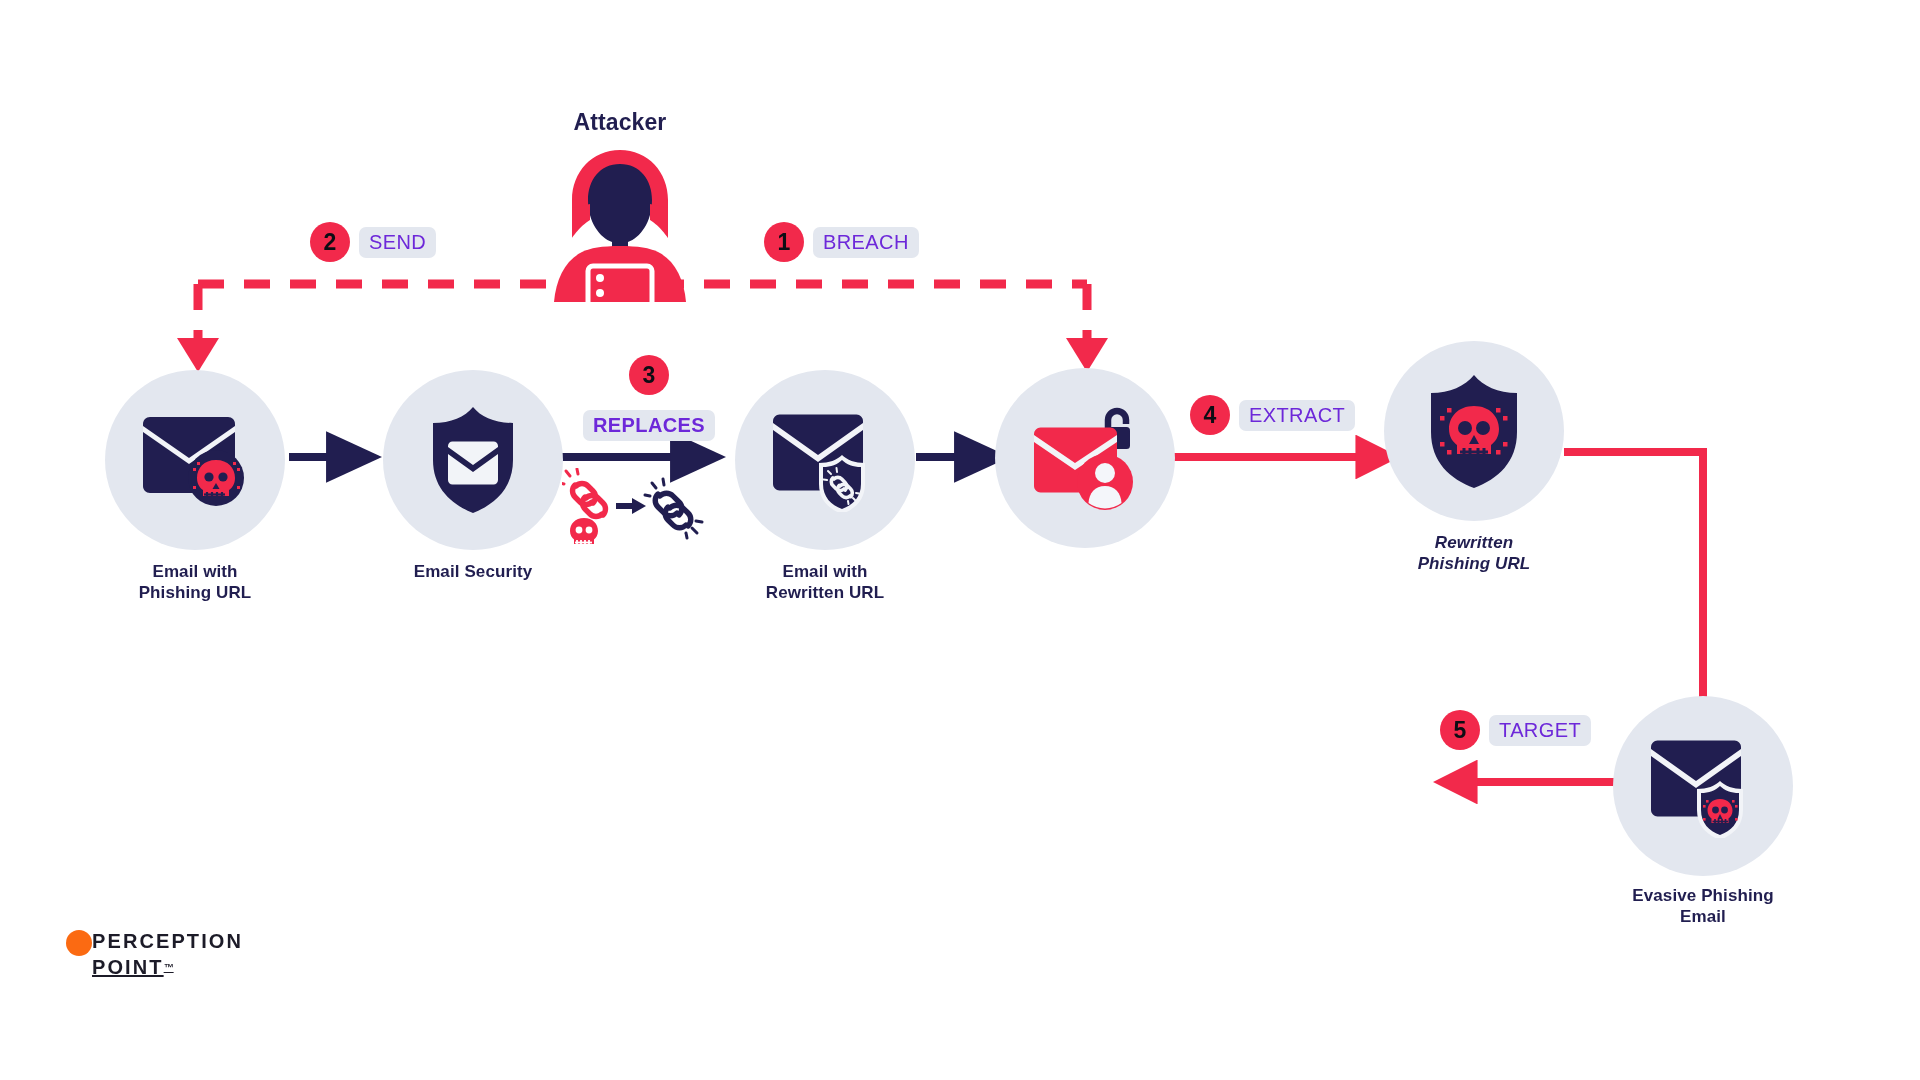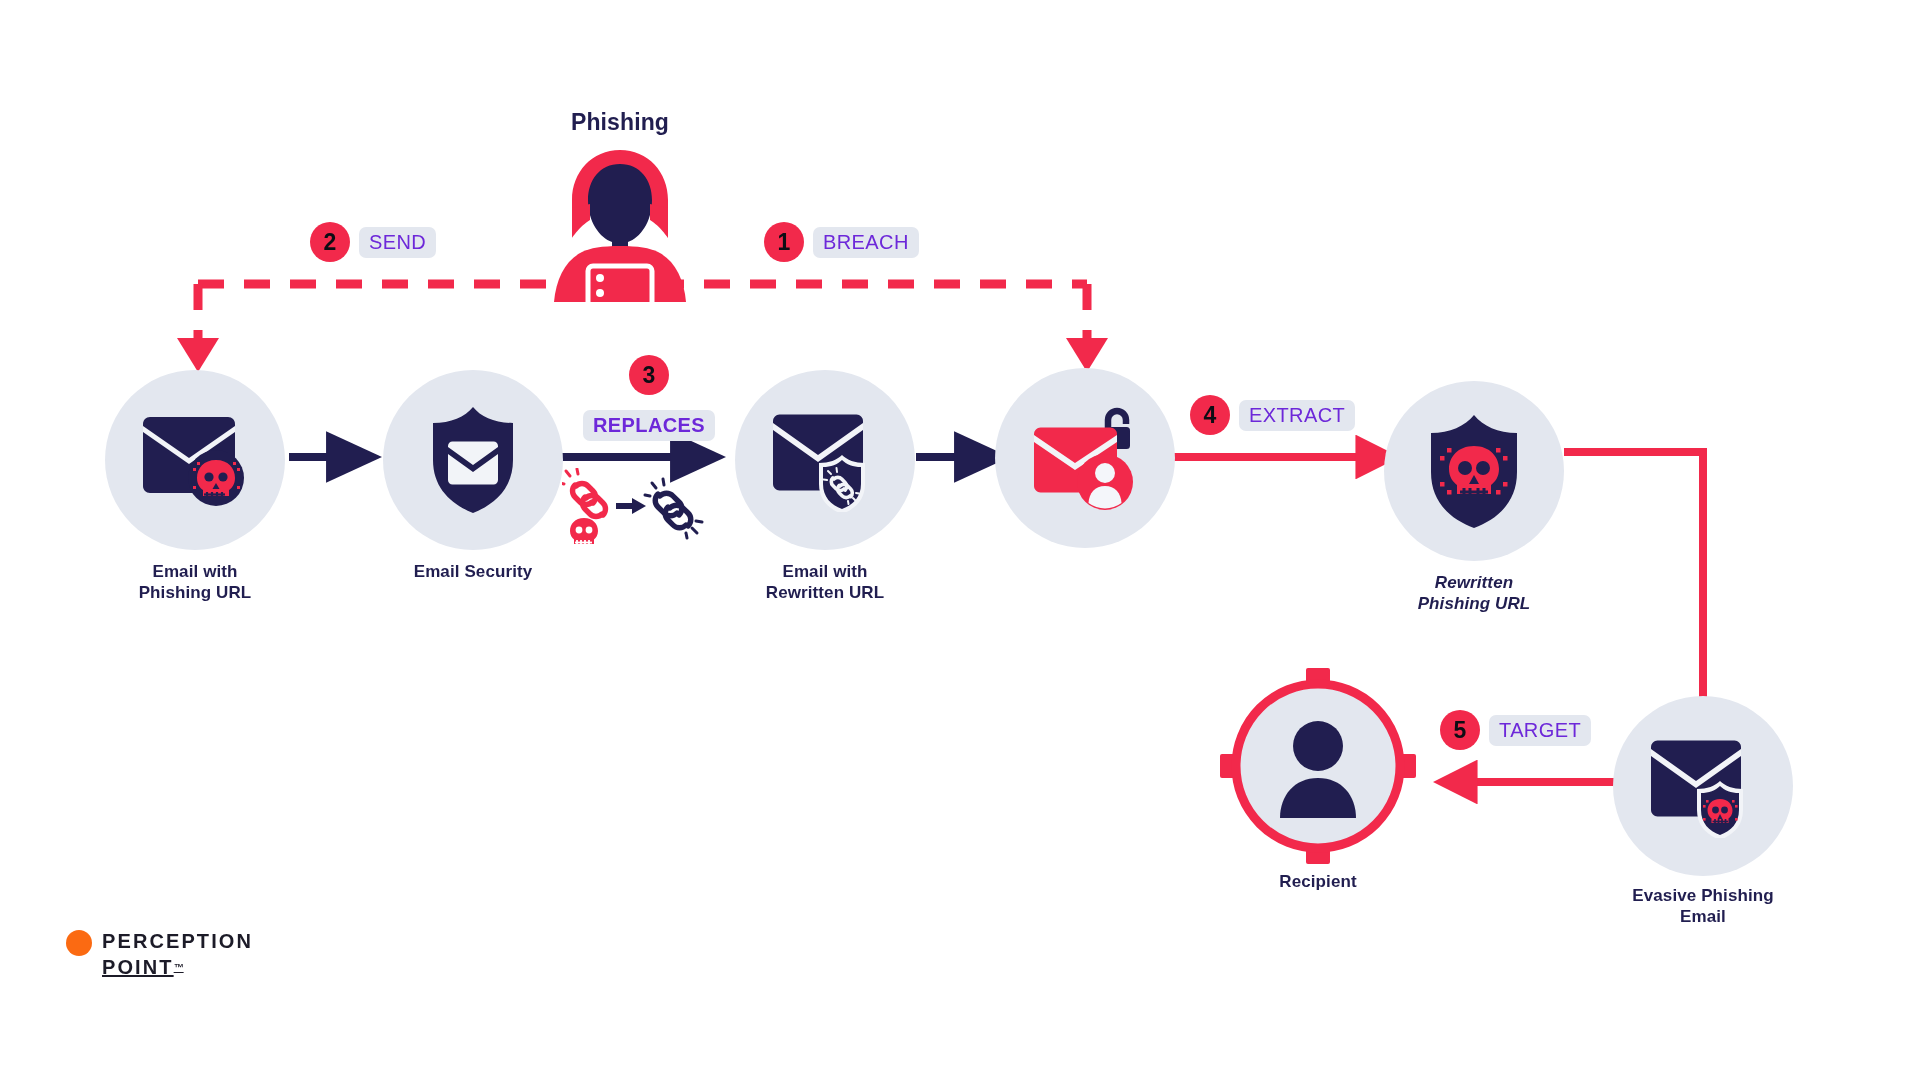--- a/index.html
+++ b/index.html
@@ -27,21 +27,21 @@
   }
   .badge-text{
     background:#E3E7EF;color:#6d28d9;border-radius:7px;
     padding:5px 10px 6px;font-size:20px;letter-spacing:.4px;
     font-family:"Liberation Sans",sans-serif;line-height:1;
   }
 
   .svg-layer{position:absolute;left:0;top:0;width:1920px;height:1080px;pointer-events:none;}
 
   
-  #logo{position:absolute;left:66px;top:928px;display:flex;align-items:flex-start;gap:10px;}
+  #logo{position:absolute;left:66px;top:928px;display:flex;align-items:flex-start;}
   #logo .dot{width:26px;height:26px;border-radius:50%;background:#FB6A12;margin-top:2px;}
   #logo .wm{
     color:#1C1B28;font-weight:bold;font-size:20px;line-height:1.32;
     letter-spacing:2.1px;font-family:"Liberation Sans",sans-serif;
   }
   #logo .tm{font-size:10px;vertical-align:super;letter-spacing:0;}
 </style>
 </head>
 <body>
 
@@ -75,21 +75,21 @@
     <line x1="916" y1="457" x2="1000" y2="457" stroke="#211E50" stroke-width="8" marker-end="url(#navyArrow)"></line>
 
     <line x1="1172" y1="457" x2="1385" y2="457" stroke="#F2294B" stroke-width="8" marker-end="url(#redArrowBig)"></line>
 
     <polyline points="1564,452 1703,452 1703,698" stroke="#F2294B" stroke-width="8" fill="none" stroke-linejoin="miter" stroke-linecap="butt"></polyline>
 
     <line x1="1625" y1="782" x2="1448" y2="782" stroke="#F2294B" stroke-width="8" marker-end="url(#redArrowBig)"></line>
   </svg>
 
   <div class="node" style="left:520px;top:100px;width:200px;height:200px;">
-    <div class="node-label" style="left:0;top:8px;width:200px;font-size:23px;">Phishing</div>
+    <div class="node-label" style="left:0;top:8px;width:200px;font-size:23px;">Attacker</div>
     <svg width="200" height="160" viewBox="0 0 200 160" style="position:absolute;left:0;top:42px;">
 
       <path d="M100 8 C 72 8 52 30 52 58 L52 80 C52 80 62 66 72 62 L128 62 C138 66 148 80 148 80 L148 58 C148 30 128 8 100 8 Z" fill="#F2294B"></path>
 
       <path d="M100 22 C 80 22 68 38 68 58 C68 80 80 96 92 100 L92 116 L108 116 L108 100 C120 96 132 80 132 58 C132 38 120 22 100 22 Z" fill="#211E50"></path>
 
       <path d="M52 66 L52 96 C52 96 60 84 70 78 L70 62 Z" fill="#F2294B"></path>
       <path d="M148 66 L148 96 C148 96 140 84 130 78 L130 62 Z" fill="#F2294B"></path>
 
       <path d="M62 110 C 46 118 36 136 34 160 L166 160 C164 136 154 118 138 110 C 130 106 118 104 100 104 C 82 104 70 106 62 110 Z" fill="#F2294B"></path>
@@ -258,21 +258,21 @@
         <path d="M8 30 C8 26.5 11 23.5 14.5 23.5 L84.5 23.5 C88 23.5 91 26.5 91 30 L91 82 C91 85.5 88 88.5 84.5 88.5 L14.5 88.5 C11 88.5 8 85.5 8 82 Z" fill="#F2294B"></path>
         <path d="M8 31 L49 59 L91 31 L91 38 L49 66 L8 38 Z" fill="#F2F4F8"></path>
 
         <circle cx="79" cy="78" r="28" fill="#F2294B"></circle>
         <circle cx="79" cy="69" r="10" fill="#F4F6FA"></circle>
         <path d="M79 82 C69 82 63 89 62.5 99 A28 28 0 0 0 95.5 99 C95 89 89 82 79 82 Z" fill="#F4F6FA"></path>
       </svg>
     </div>
   </div>
 
-  <div class="node" style="left:1384px;top:381px;width:180px;height:180px;font-style:italic;">
+  <div class="node" style="left:1384px;top:341px;width:180px;height:180px;font-style:italic;">
     <div class="node-circle" style="left:0;top:0;width:180px;height:180px;">
       <svg width="104" height="118" viewBox="0 0 104 118">
         <path d="M52 3 C 43 14 28 21 9 21 L9 60 C9 90 28 107 52 116 C76 107 95 90 95 60 L95 21 C76 21 61 14 52 3 Z" fill="#211E50"></path>
         <path d="M52 34 C36 34 27 45 27 57 C27 65 31 70 35 73 L35 82 L69 82 L69 73 C73 70 77 65 77 57 C77 45 68 34 52 34 Z" fill="#F2294B"></path>
         <circle cx="43" cy="56" r="7" fill="#211E50"></circle>
         <circle cx="61" cy="56" r="7" fill="#211E50"></circle>
         <path d="M52 63 L47 72 L57 72 Z" fill="#211E50"></path>
         <g stroke="#211E50" stroke-width="3">
           <line x1="42" y1="76" x2="42" y2="84"></line>
             <line x1="48" y1="76" x2="48" y2="84"></line>
@@ -321,32 +321,20 @@
             <rect x="89" y="71" width="2.6" height="2.6"></rect>
           <rect x="57" y="84" width="2.6" height="2.6"></rect>
             <rect x="89" y="84" width="2.6" height="2.6"></rect>
         </g>
       </svg>
     </div>
     <div class="node-label" style="left:-60px;top:190px;width:300px;">Evasive Phishing
 Email</div>
   </div>
 
-  <div class="node" style="left:1218px;top:666px;width:200px;height:200px;">
-    <svg width="200" height="200" viewBox="0 0 200 200" style="position:absolute;left:0;top:0;">
-      <rect x="88" y="2" width="24" height="26" rx="2" fill="#F2294B"></rect>
-      <rect x="88" y="172" width="24" height="26" rx="2" fill="#F2294B"></rect>
-      <rect x="2" y="88" width="26" height="24" rx="2" fill="#F2294B"></rect>
-      <rect x="172" y="88" width="26" height="24" rx="2" fill="#F2294B"></rect>
-      <circle cx="100" cy="100" r="82" fill="#E3E7EF" stroke="#F2294B" stroke-width="9"></circle>
-      <circle cx="100" cy="80" r="25" fill="#211E50"></circle>
-      <path d="M100 112 C 76 112 62 130 62 152 L138 152 C138 130 124 112 100 112 Z" fill="#211E50"></path>
-    </svg>
-    <div class="node-label" style="left:-40px;top:206px;width:280px;">Recipient</div>
-  </div>
 
   <div id="logo">
     <div class="dot"></div>
     <div class="wm">
       <div>PERCEPTION</div>
       <div style="display:flex;align-items:center;text-decoration:underline;">
         <span>POINT</span>
         <span class="tm">™</span>
       </div>
     </div>

